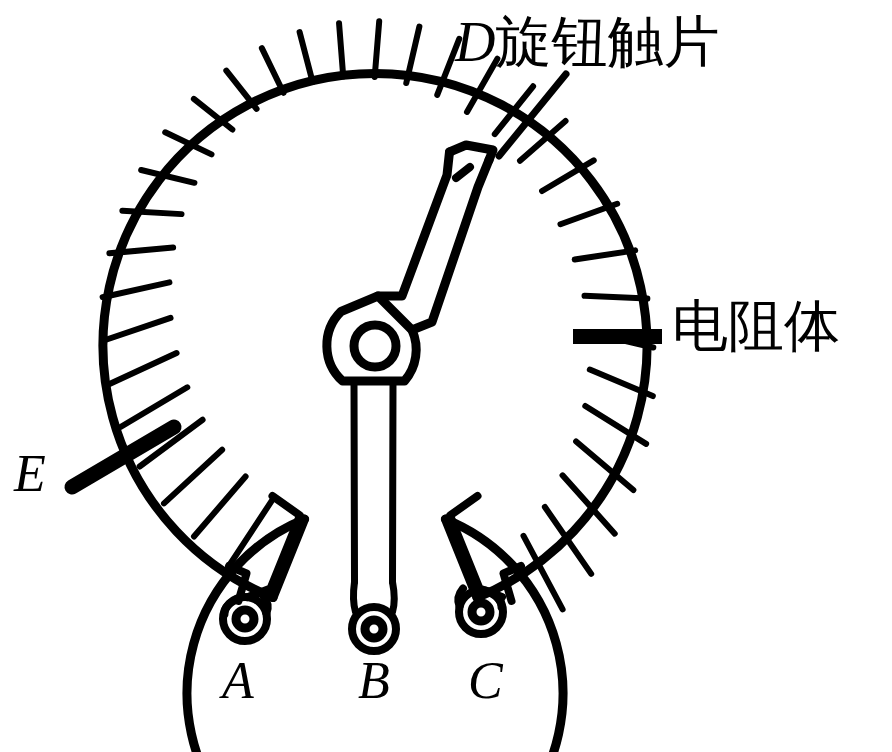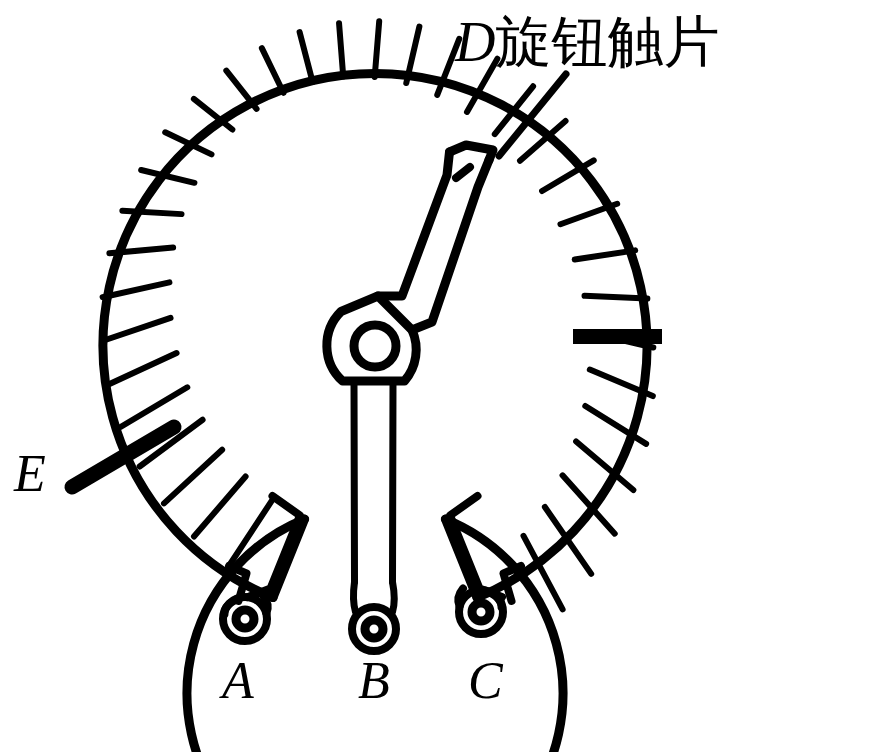--- a/index.html
+++ b/index.html
@@ -192,20 +192,21 @@
     <line class="ink" stroke-width="7" x1="566" y1="74" x2="499" y2="156"></line>
     <line class="ink-fill" x1="0" y1="0" x2="0" y2="0"></line>
     <rect class="ink-fill" x="573" y="329" width="89" height="15"></rect>
     <line class="ink" stroke-width="15" stroke-linecap="butt" x1="72" y1="487" x2="174" y2="427"></line>
   </svg>
 
   <div class="lbl lbl-cjk" id="label-d">
     <span class="dchar">D</span><span>旋钮触片</span>
   </div>
 
+  <div class="lbl lbl-cjk" id="label-resistor">电阻体</div>
 
   <div class="lbl lbl-italic" id="label-e">E</div>
 
   <div class="lbl lbl-italic" id="label-a">A</div>
 
   <div class="lbl lbl-italic" id="label-b">B</div>
 
   <div class="lbl lbl-italic" id="label-c">C</div>
 
 </div>

